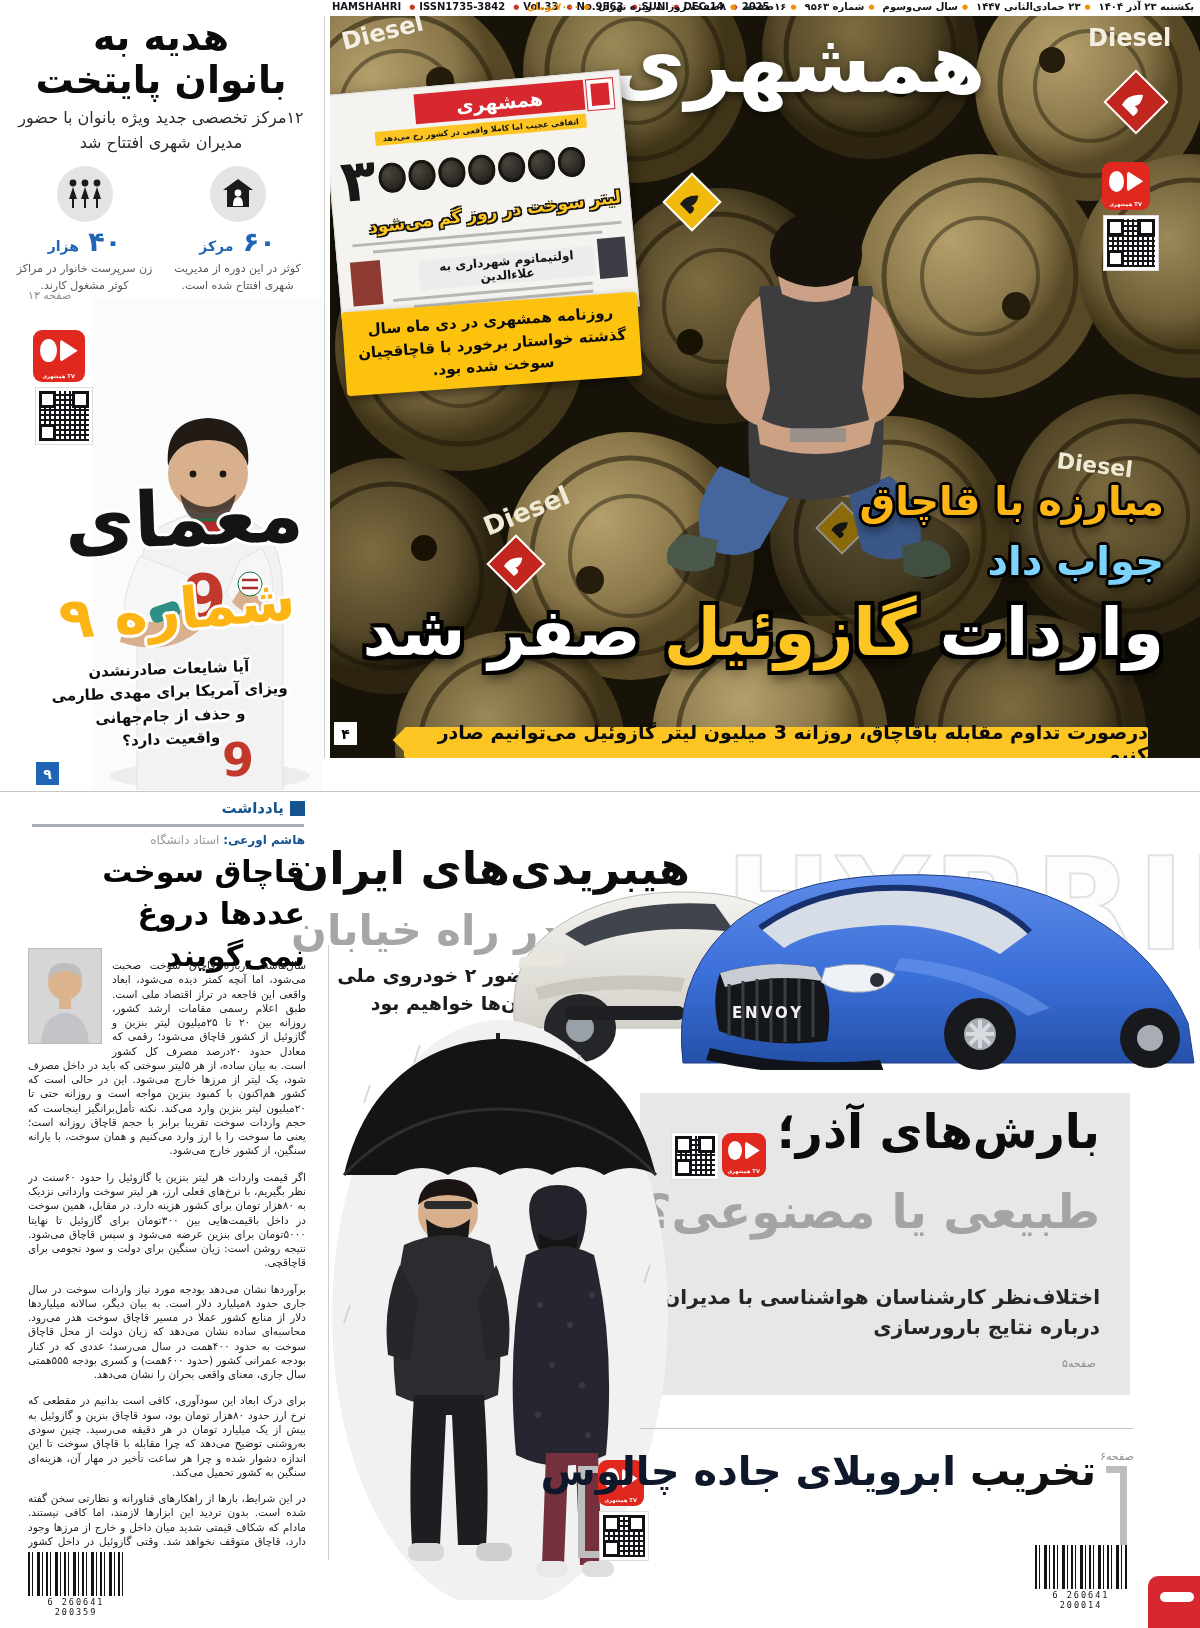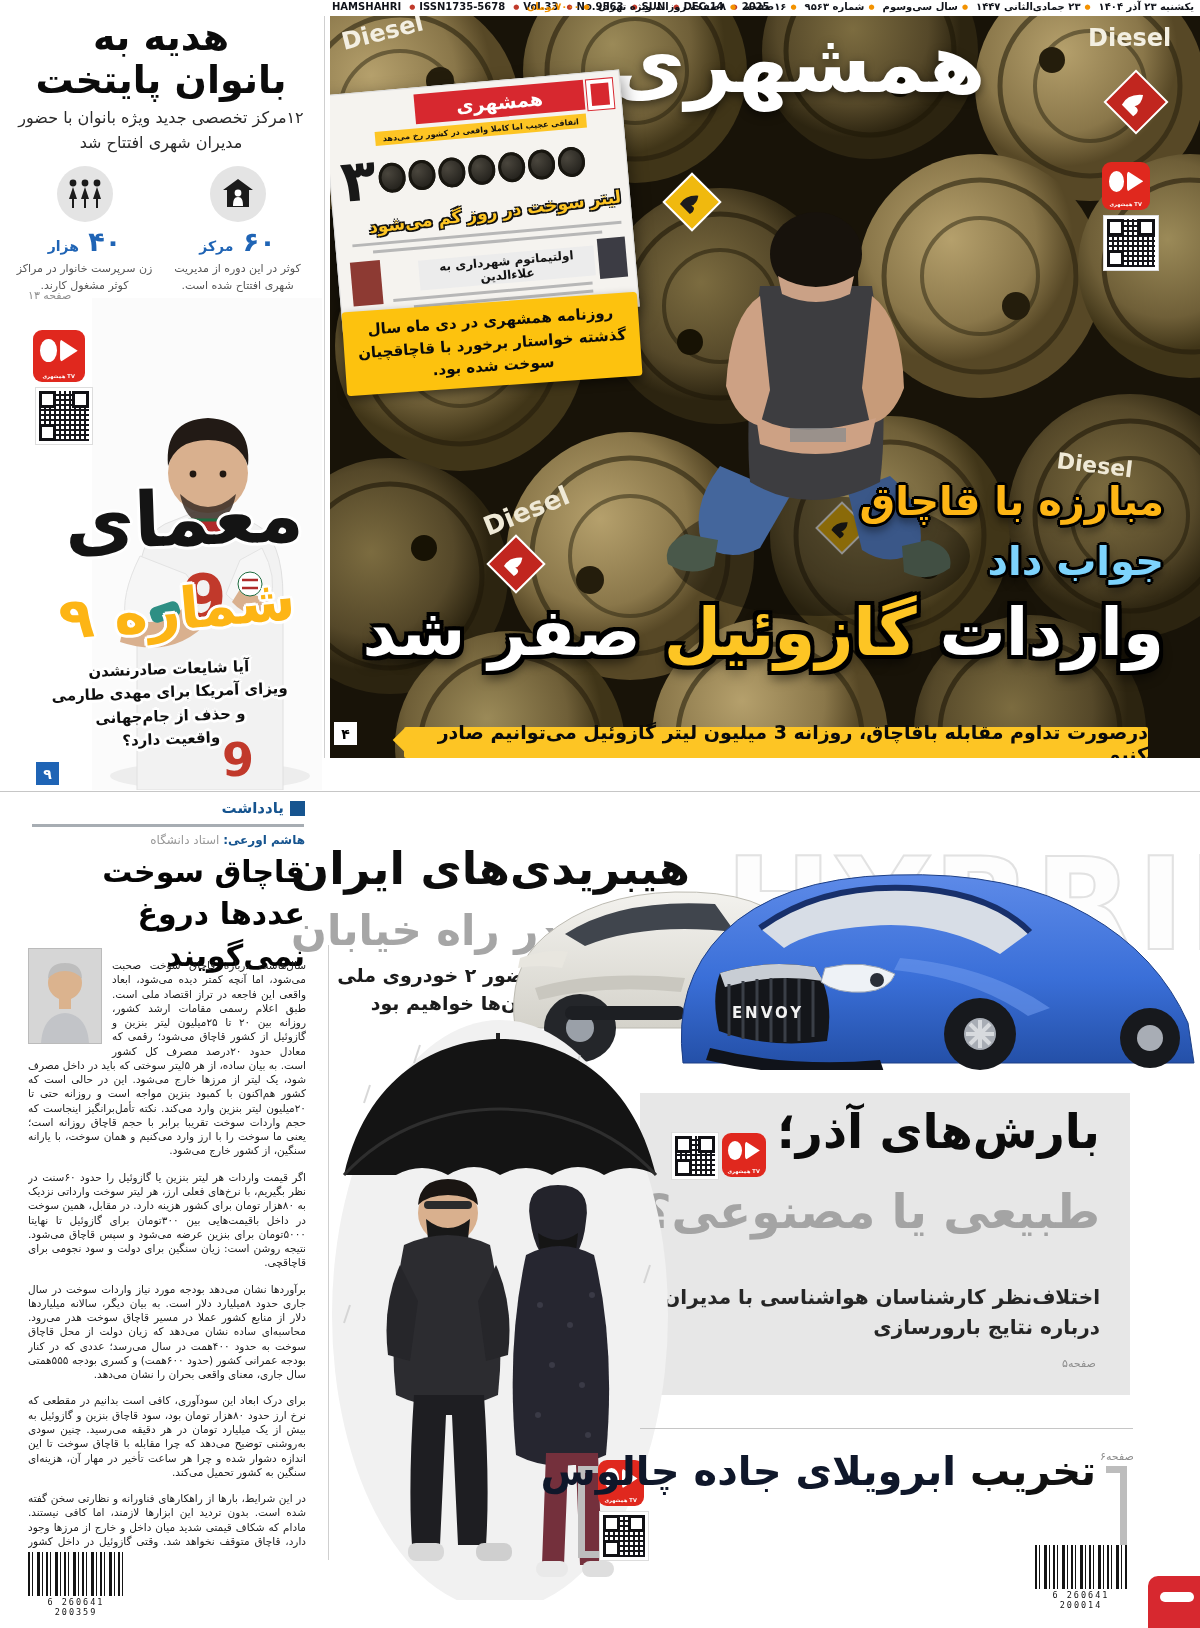--- a/index.html
+++ b/index.html
@@ -116,21 +116,21 @@
   .red-corner::after{content:"";position:absolute;left:12px;top:16px;width:34px;height:10px;background:#fff;border-radius:5px;}
   svg text{font-family:"DejaVu Sans","Liberation Sans",sans-serif;}
 </style>
 </head>
 <body>
 
 <div id="page">
 
   <div class="abs hdr hdr-en">
       <span>HAMSHAHRI</span>
-      <span>ISSN1735-5678</span>
+      <span>ISSN1735-3842</span>
       <span>Vol.33</span>
       <span>No.9563</span>
       <span>SUN</span>
       <span>DEC.14</span>
       <span>2025</span>
     </div>
   <div class="abs hdr hdr-fa rtl">
       <span>یکشنبه ۲۳ آذر ۱۴۰۴</span>
       <span>۲۳ جمادی‌الثانی ۱۴۴۷</span>
       <span>سال سی‌وسوم</span>

